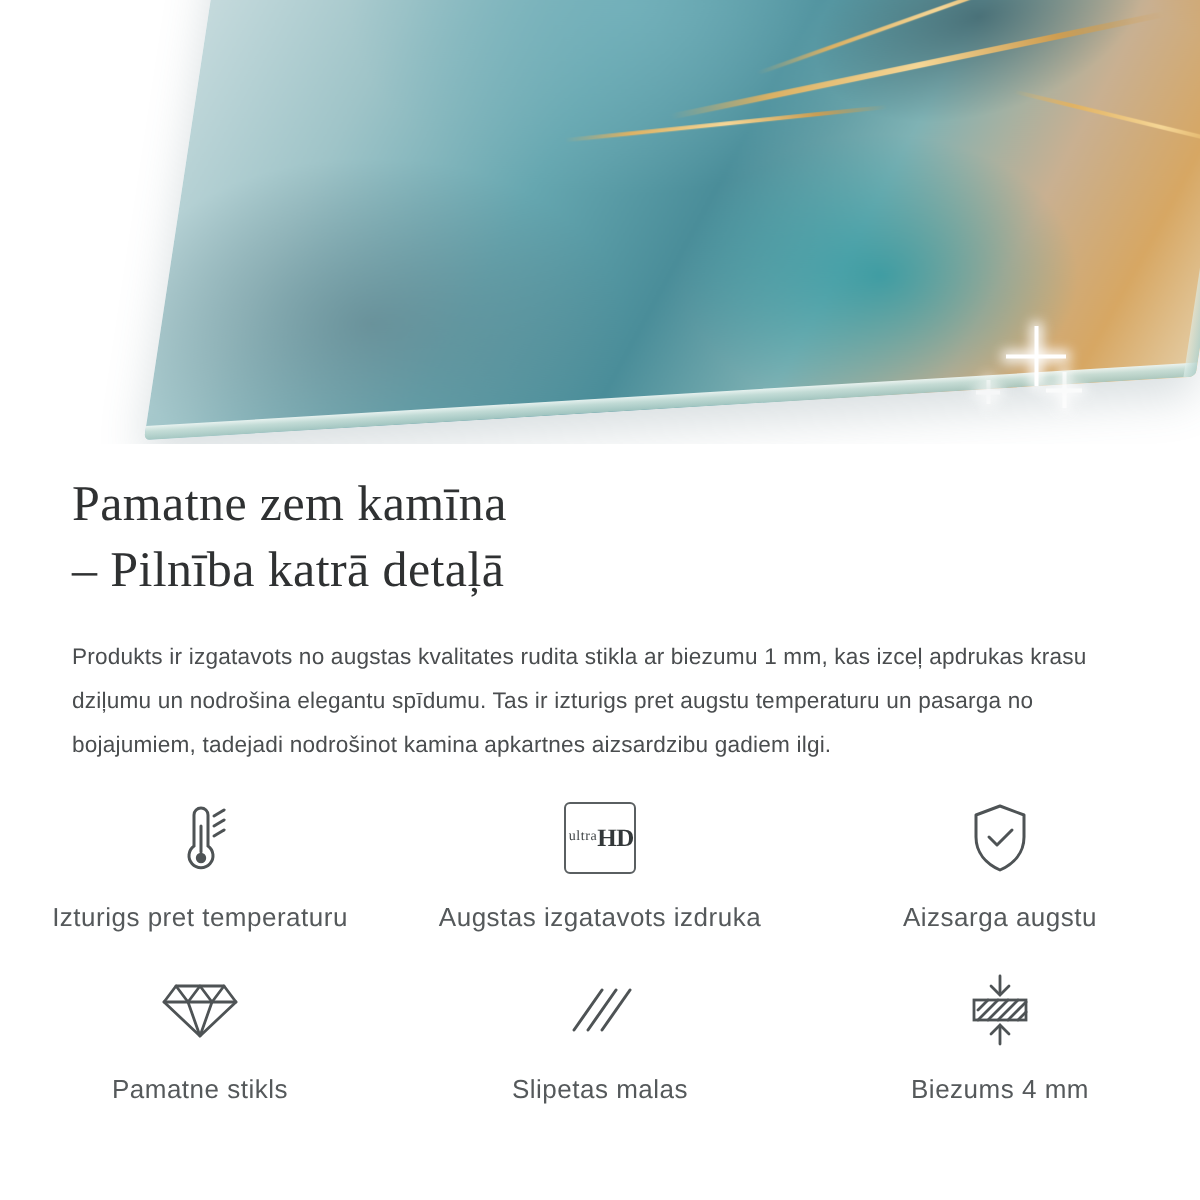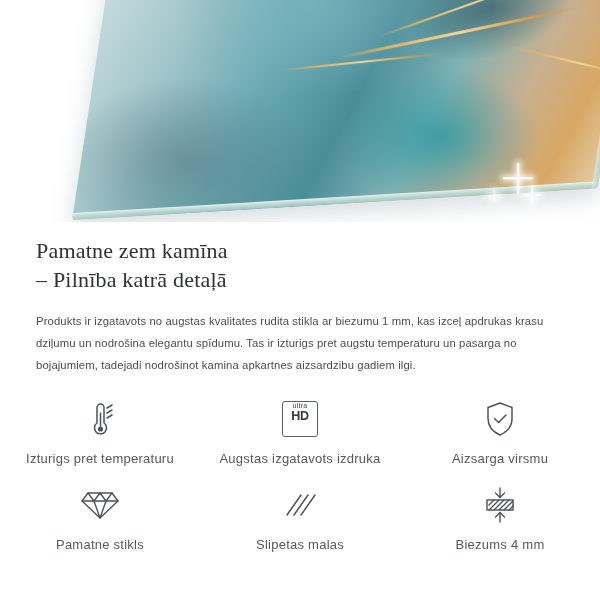--- a/index.html
+++ b/index.html
@@ -120,21 +120,21 @@
   .content {
     position: absolute;
     left: 0; top: 222px;
     width: 600px;
   }
   .headline {
     margin: 0;
     padding: 14px 36px 0 36px;
     font-family: "Liberation Serif", serif;
     font-weight: 400;
-    font-size: 22px;
+    font-size: 25px;
     line-height: 1.32;
     color: #2f3132;
     letter-spacing: 0.2px;
   }
   .headline .line2 { display: block; }
   .body-copy {
     margin: 0;
     padding: 16px 36px 0 36px;
     font-size: 11.3px;
     line-height: 1.95;
@@ -172,24 +172,25 @@
     color: #55595b;
     letter-spacing: 0.25px;
     text-align: center;
   }
   .hd-badge {
     width: 34px;
     height: 34px;
     border: 1.6px solid #5a5f61;
     border-radius: 3px;
     display: flex;
-    flex-direction: column;
+    flex-direction: row;
     align-items: center;
-    justify-content: flex-start;
+    justify-content: flex-end;
     line-height: 1;
+    font-family: Liberation Serif, serif;
   }
   .hd-top {
     font-size: 7px;
     letter-spacing: 0.3px;
     color: #3f4446;
     margin-bottom: 1px;
   }
   .hd-bottom {
     font-size: 12.5px;
     font-weight: bold;
@@ -254,21 +255,21 @@
       <div class="feature-label">Augstas izgatavots izdruka</div>
     </div>
 
     <div class="feature">
       <div class="feature-icon">
         <svg width="36" height="40" viewBox="0 0 36 40" fill="none" stroke="#4e5355" stroke-width="1.5" stroke-linejoin="round" stroke-linecap="round">
           <path d="M18 4 6 8.5v11c0 8 5.3 13.5 12 16.5 6.7-3 12-8.5 12-16.5v-11L18 4Z"></path>
           <path d="m12.5 19.5 4 4 7.5-7.5"></path>
         </svg>
       </div>
-      <div class="feature-label">Aizsarga virsmu</div>
+      <div class="feature-label">Aizsarga augstu</div>
     </div>
 
     <div class="feature">
       <div class="feature-icon">
         <svg width="40" height="36" viewBox="0 0 40 36" fill="none" stroke="#4e5355" stroke-width="1.4" stroke-linejoin="round" stroke-linecap="round">
           <path d="M8 6h24l6 8-18 17L2 14 8 6Z"></path>
           <path d="M2 14h36"></path>
           <path d="m8 6 6 8 6-8 6 8 6-8"></path>
           <path d="m14 14 6 17 6-17"></path>
         </svg>

